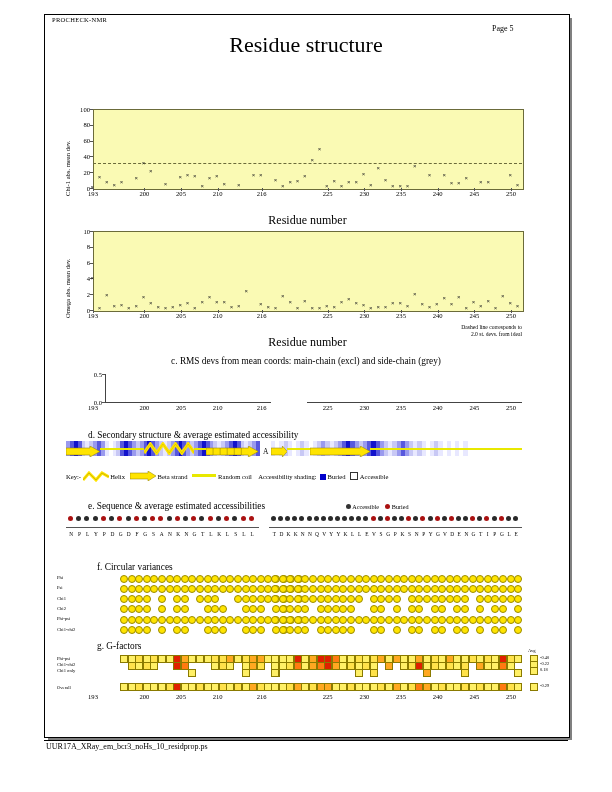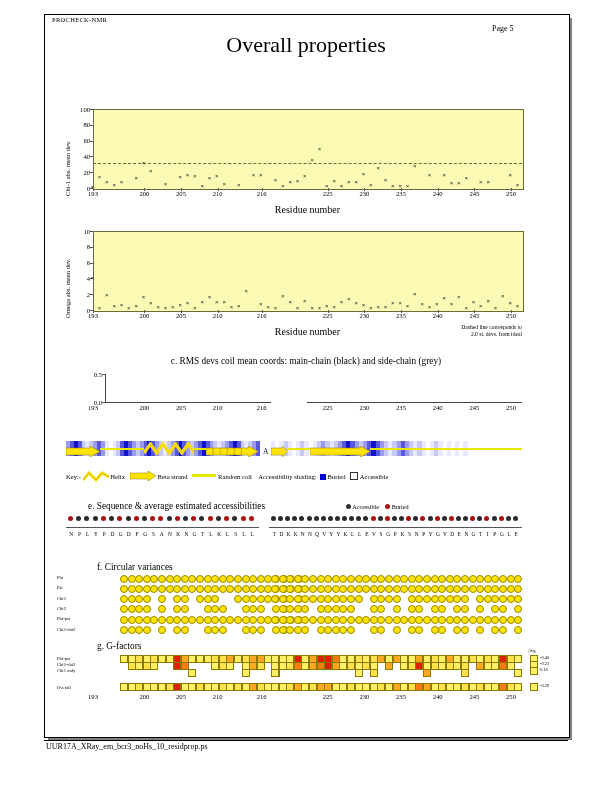--- a/index.html
+++ b/index.html
@@ -15,21 +15,21 @@
 
   .title1{position:absolute;left:44px;top:32px;width:524px;text-align:center;font-size:22px;}
   .title2{position:absolute;left:44px;top:58px;width:524px;text-align:center;font-size:21px;}
 
   .sect-title{position:absolute;font-size:9.3px;}
 
   
   .plotbox{position:absolute;background:#FAFAB4;border:1px solid #6b6b3a;}
   .axis-lbl{position:absolute;font-size:6.6px;}
   .ylabel{position:absolute;font-size:6.6px;transform-origin:0 0;transform:rotate(-90deg);white-space:nowrap;}
-  .xcap{position:absolute;font-size:10px;}
+  .xcap{position:absolute;font-size:12px;margin-top:9px;}
   .tick{position:absolute;background:#555;}
   .dashline{position:absolute;border-top:1px dashed #6b6b3a;}
   .xmark{position:absolute;font-size:6px;line-height:6px;color:#222;font-family:"Liberation Sans",sans-serif;}
   .note{position:absolute;font-size:5.6px;text-align:right;line-height:7px;}
 
   
   .cbase{position:absolute;background:#444;height:1px;}
   .cvert{position:absolute;background:#444;width:1px;}
 
   
@@ -63,21 +63,21 @@
 <body>
 
 <div id="page">
 
   <div class="frame-shadow"></div>
   <div class="frame"></div>
 
   <div class="hdr-left">PROCHECK-NMR</div>
   <div class="hdr-right">Page  5</div>
 
-  <div class="title1">Overall properties</div>
+  <div class="title1">Residue structure</div>
 
   <div class="ylabel" style="left:64px;top:196px;">Chi-1 abs. mean dev.</div>
   <div class="plotbox" id="pa-box" style="left:93px;top:109px;width:429px;height:79px;"></div>
   <div id="pa-layer">
       <div class="tick" style="left:90px;top:188px;width:3px;height:1px;"></div>
       <div class="axis-lbl" style="left:71px;top:184.5px;width:19px;text-align:right;">0</div>
       <div class="tick" style="left:90px;top:172.2px;width:3px;height:1px;"></div>
       <div class="axis-lbl" style="left:71px;top:168.7px;width:19px;text-align:right;">20</div>
       <div class="tick" style="left:90px;top:156.4px;width:3px;height:1px;"></div>
       <div class="axis-lbl" style="left:71px;top:152.9px;width:19px;text-align:right;">40</div>
@@ -253,21 +253,21 @@
       <div class="tick" style="left:437.6666666666667px;top:310px;width:1px;height:3px;"></div>
       <div class="axis-lbl" style="left:429.6666666666667px;top:312px;width:16px;text-align:center;">240</div>
       <div class="tick" style="left:474.3333333333333px;top:310px;width:1px;height:3px;"></div>
       <div class="axis-lbl" style="left:466.3333333333333px;top:312px;width:16px;text-align:center;">245</div>
       <div class="tick" style="left:511px;top:310px;width:1px;height:3px;"></div>
       <div class="axis-lbl" style="left:503px;top:312px;width:16px;text-align:center;">250</div>
     </div>
   <div class="xcap" style="left:93px;top:326px;width:429px;text-align:center;">Residue number</div>
   <div class="note" style="left:420px;top:324px;width:102px;"><span>Dashed line corresponds to</span><br><span>2.0 st. devs. from ideal</span></div>
 
-  <div class="sect-title" style="left:44px;top:356px;width:524px;text-align:center;">c. RMS devs coil mean coords: main-chain (black) and side-chain (grey)</div>
+  <div class="sect-title" style="left:44px;top:356px;width:524px;text-align:center;">c. RMS devs from mean coords: main-chain (excl) and side-chain (grey)</div>
   <div id="pc-layer">
       <div class="cvert" style="left:105px;top:374px;height:28px;"></div>
       <div class="axis-lbl" style="left:83px;top:370.5px;width:19px;text-align:right;">0.5</div>
       <div class="axis-lbl" style="left:83px;top:398.5px;width:19px;text-align:right;">0.0</div>
       <div class="tick" style="left:102px;top:374px;width:3px;height:1px;"></div>
       <div class="tick" style="left:102px;top:402px;width:3px;height:1px;"></div>
       <div class="cbase" style="left:105px;top:402px;width:166.20000000000005px;"></div>
       <div class="cbase" style="left:307.1333333333332px;top:402px;width:214.8666666666668px;"></div>
       <div class="axis-lbl" style="left:85px;top:404px;width:16px;text-align:center;">193</div>
       <div class="axis-lbl" style="left:136.33333333333334px;top:404px;width:16px;text-align:center;">200</div>
@@ -275,20 +275,21 @@
       <div class="axis-lbl" style="left:209.66666666666669px;top:404px;width:16px;text-align:center;">210</div>
       <div class="axis-lbl" style="left:253.66666666666663px;top:404px;width:16px;text-align:center;">216</div>
       <div class="axis-lbl" style="left:319.6666666666667px;top:404px;width:16px;text-align:center;">225</div>
       <div class="axis-lbl" style="left:356.3333333333333px;top:404px;width:16px;text-align:center;">230</div>
       <div class="axis-lbl" style="left:393px;top:404px;width:16px;text-align:center;">235</div>
       <div class="axis-lbl" style="left:429.6666666666667px;top:404px;width:16px;text-align:center;">240</div>
       <div class="axis-lbl" style="left:466.3333333333333px;top:404px;width:16px;text-align:center;">245</div>
       <div class="axis-lbl" style="left:503px;top:404px;width:16px;text-align:center;">250</div>
     </div>
 
+  <div class="sect-title" style="left:88px;top:430px;">d. Secondary structure &amp; average estimated accessibility</div>
   <div id="pd-layer">
       <div class="ssbar" style="left:66px;top:441px;width:194px;">
         <div class="acc-cell" style="left:0px;width:4.4799999999999995px;background:#9a9aee;"></div>
         <div class="acc-cell" style="left:3.88px;width:4.4799999999999995px;background:#5858dd;"></div>
         <div class="acc-cell" style="left:7.76px;width:4.4799999999999995px;background:#1212cc;"></div>
         <div class="acc-cell" style="left:11.64px;width:4.4799999999999995px;background:#5858dd;"></div>
         <div class="acc-cell" style="left:15.52px;width:4.4799999999999995px;background:#c8c8f5;"></div>
         <div class="acc-cell" style="left:19.4px;width:4.4799999999999995px;background:#e8e8ff;"></div>
         <div class="acc-cell" style="left:23.28px;width:4.4799999999999995px;background:#c8c8f5;"></div>
         <div class="acc-cell" style="left:27.16px;width:4.4799999999999995px;background:#9a9aee;"></div>

